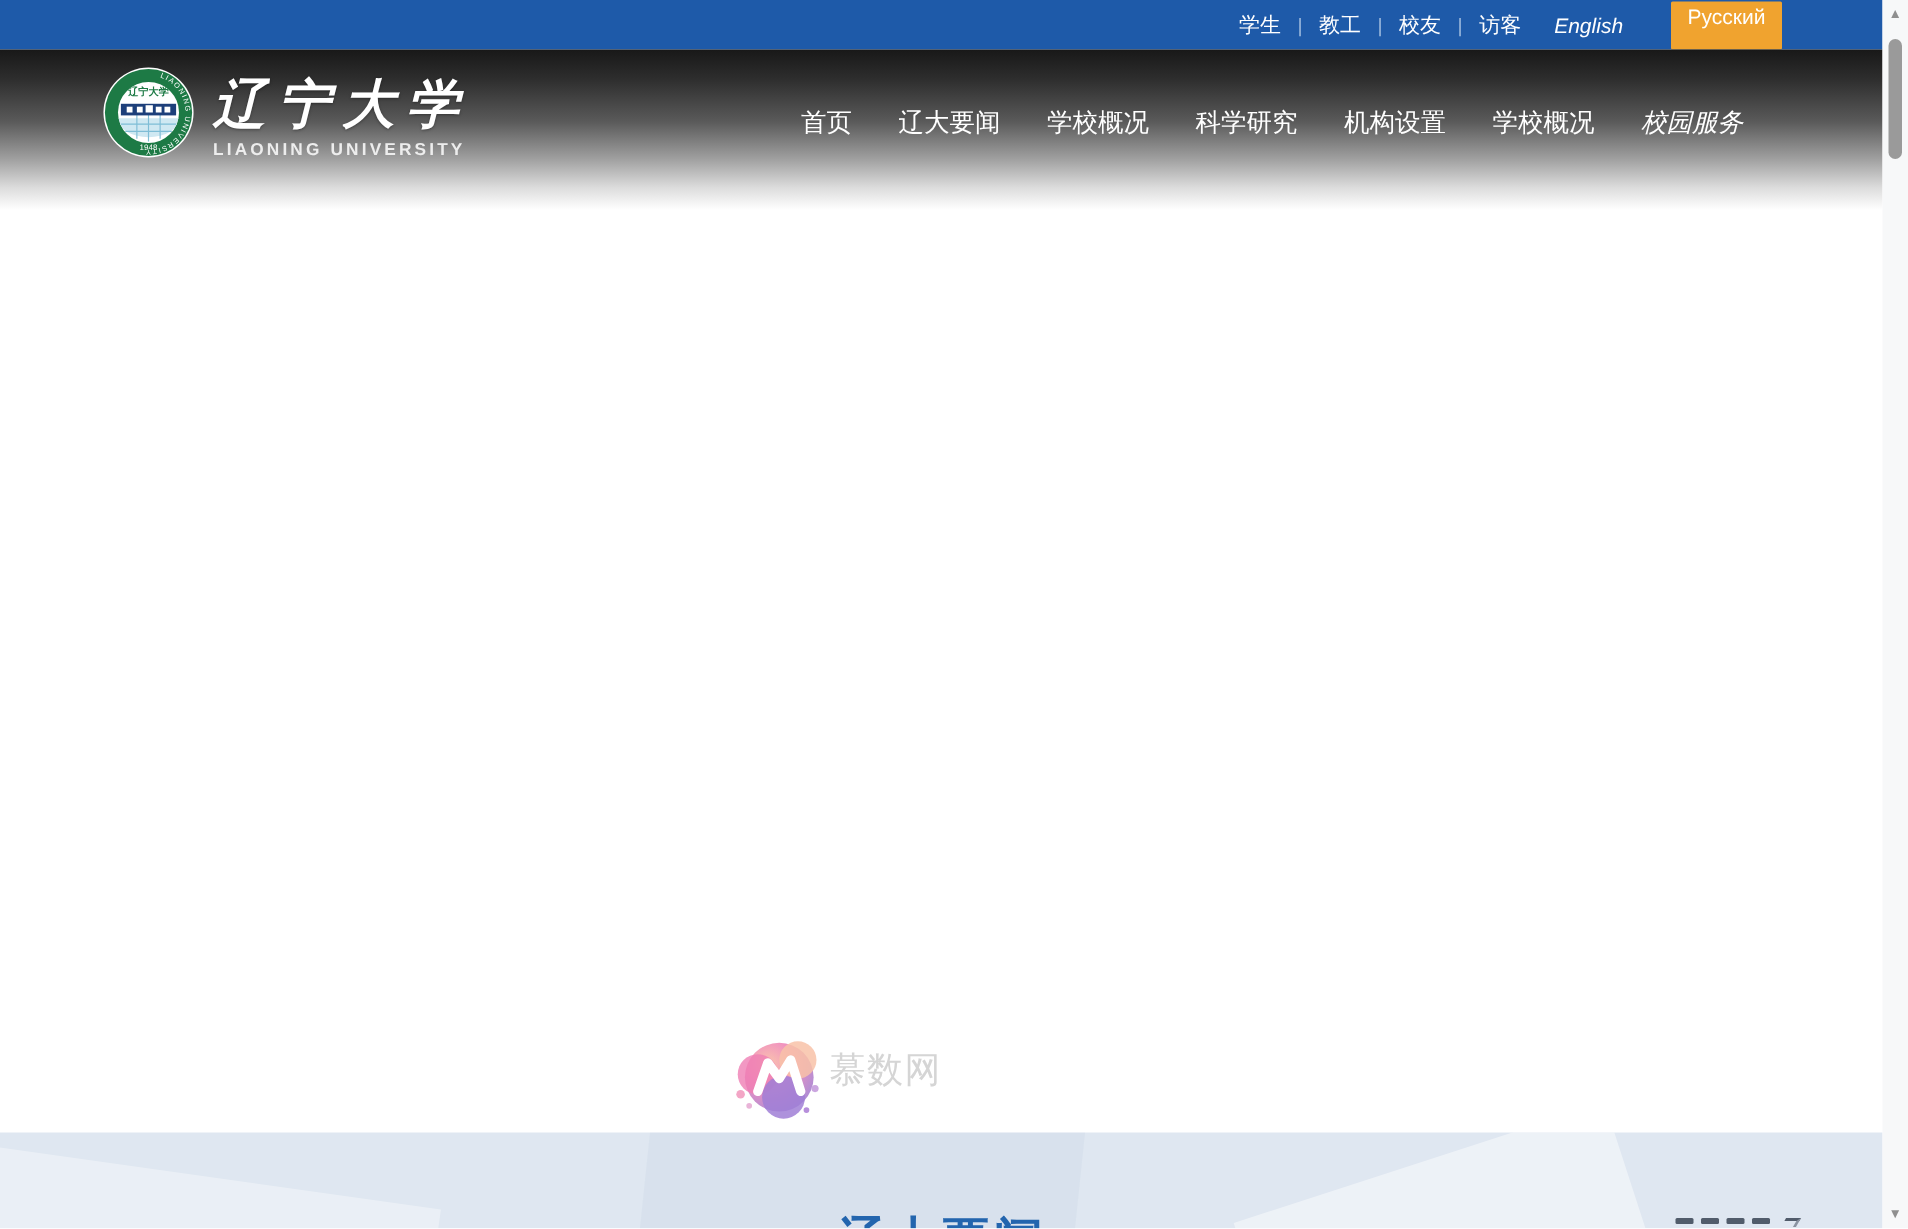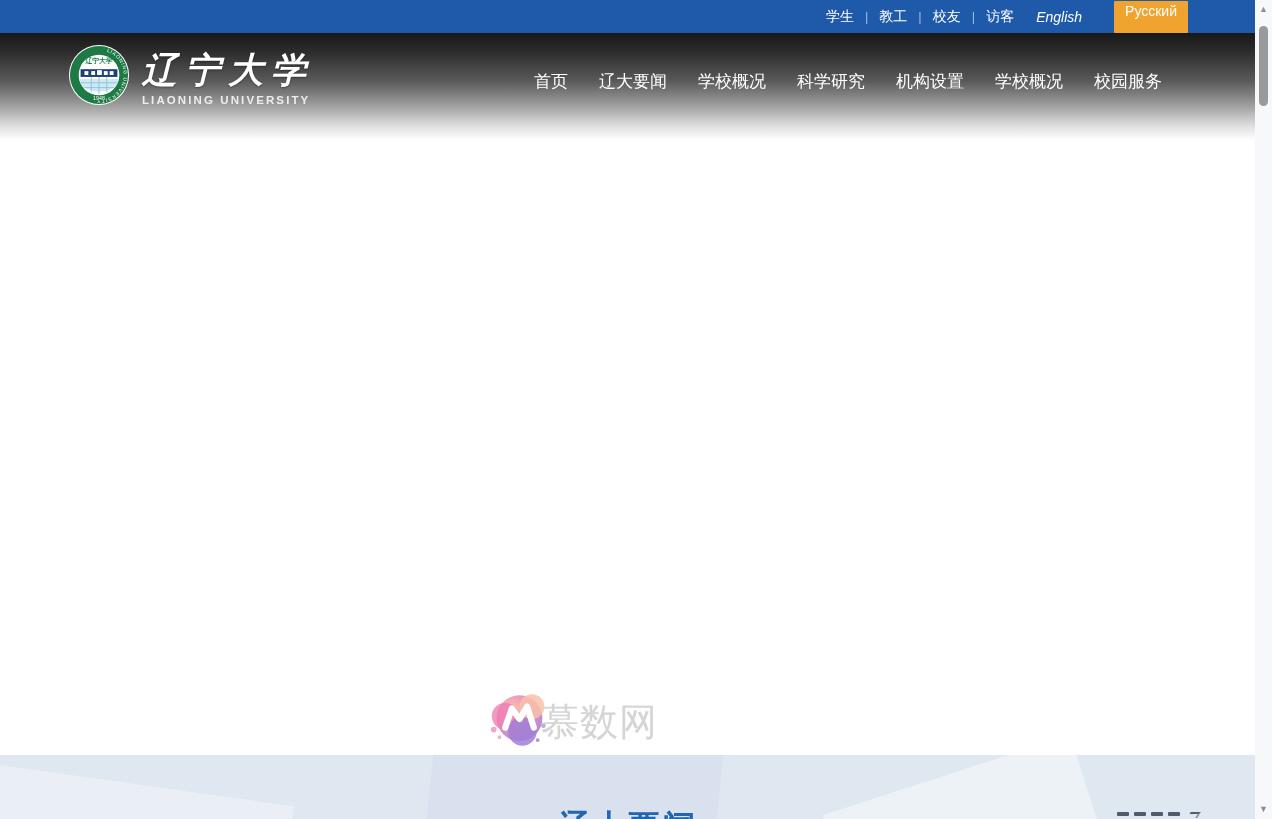--- a/index.html
+++ b/index.html
@@ -51,28 +51,28 @@
     letter-spacing:2.1px; margin-top:4px; white-space:nowrap;
   }
   .nav {
     position:absolute; left:534px; top:37px;
     display:flex; align-items:center;
   }
   .nav-item {
     color:#ffffff; font-size:17px; white-space:nowrap;
     margin-right:31px; cursor:pointer;
   }
-  .nav-item:last-child { margin-right:4px; }
+  .nav-item:last-child { margin-right:4px;font-style:italic; }
 
   
   .watermark { position:absolute; left:488px; top:686px; width:340px; height:70px; }
   .wm-logo { position:absolute; left:0; top:1px; width:63px; height:66px; }
   .wm-name {
-    position:absolute; left:53px; top:11px;
-    font-size:38px; color:#d5d5d5; letter-spacing:1px; white-space:nowrap;text-align:right;
+    position:absolute; left:65px; top:11px;
+    font-size:24px; color:#d5d5d5; letter-spacing:1px; white-space:nowrap;text-align:right;
   }
   .wm-url {
     position:absolute; left:178px; top:27px;
     font-size:30px; color:#d8d8d8; letter-spacing:0.5px; white-space:nowrap;
   }
 
   
   .news {
     position:absolute; left:0; top:755px; width:1255px; height:64px;
     background:#dfe7f1; overflow:hidden;

